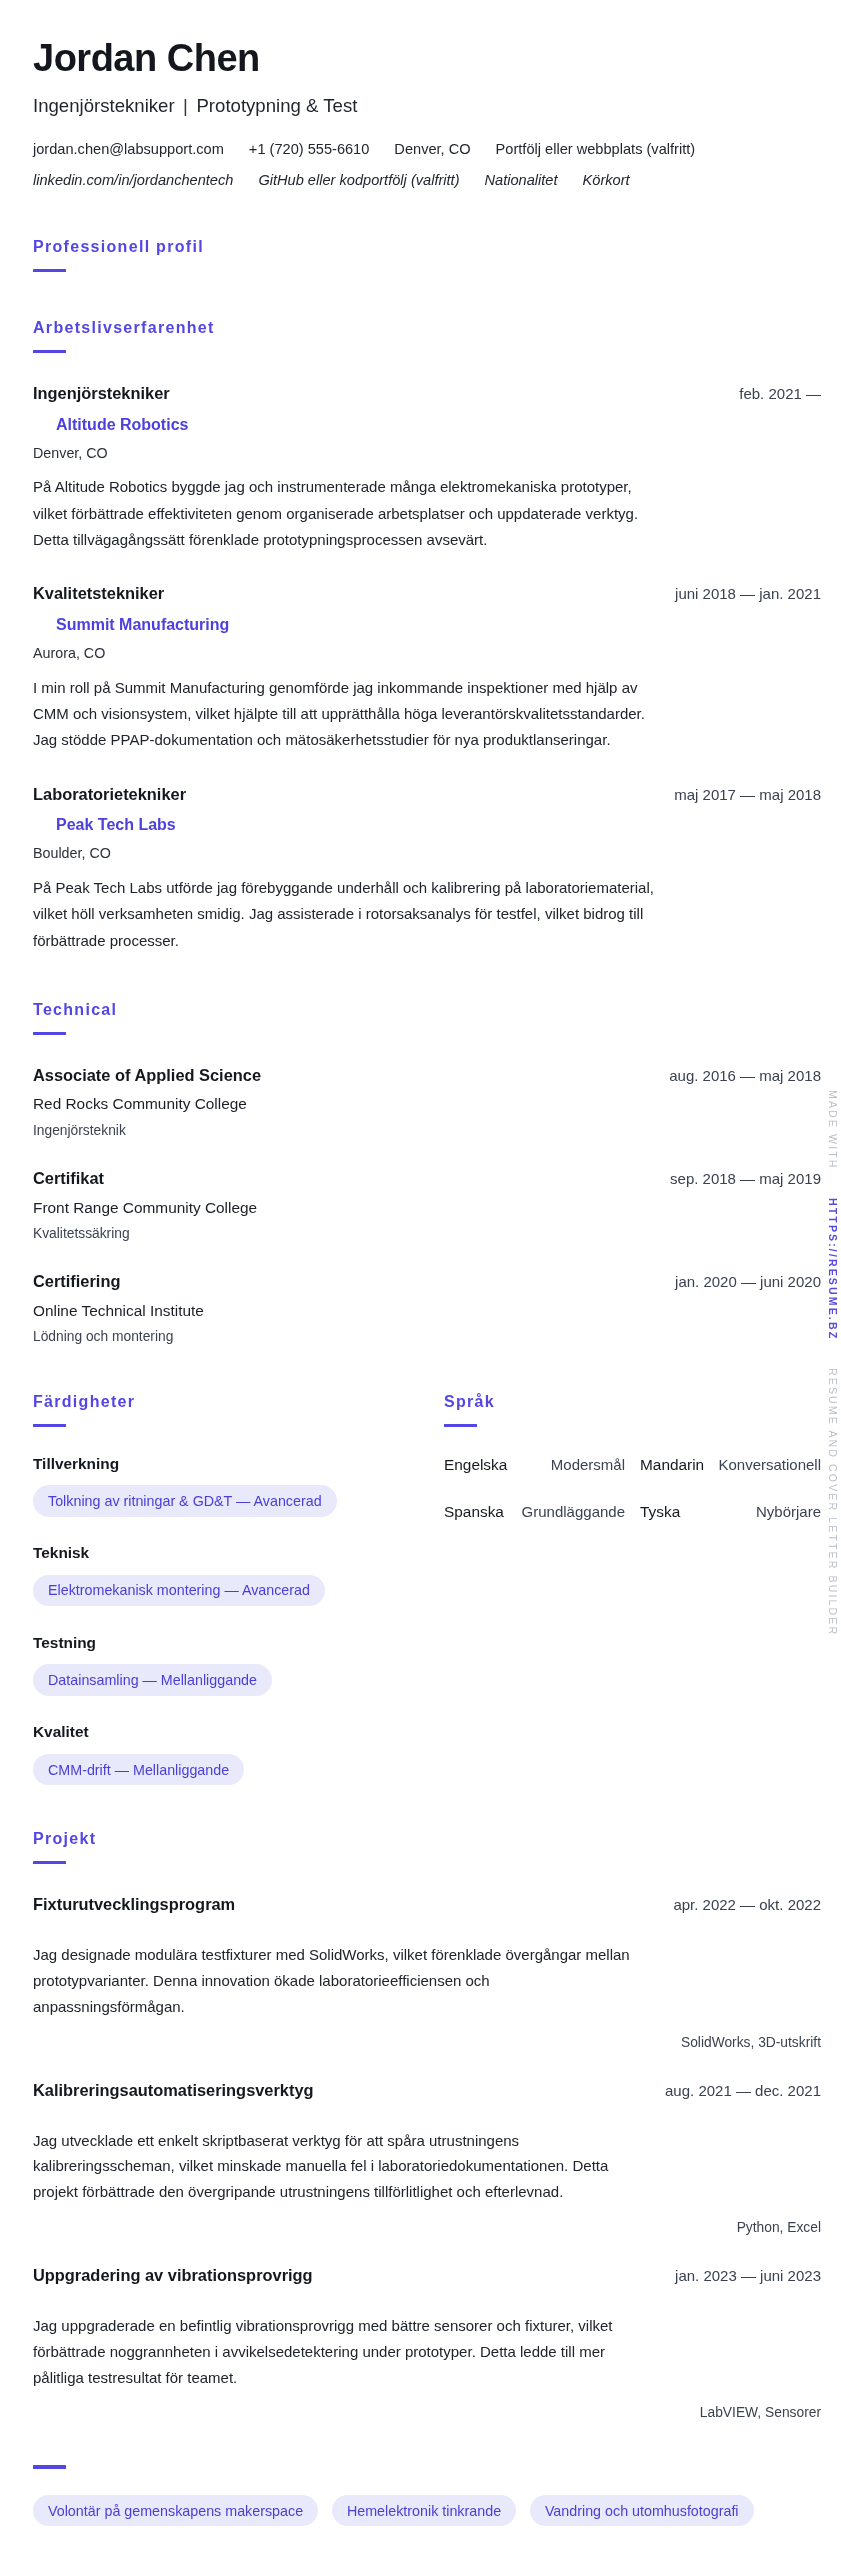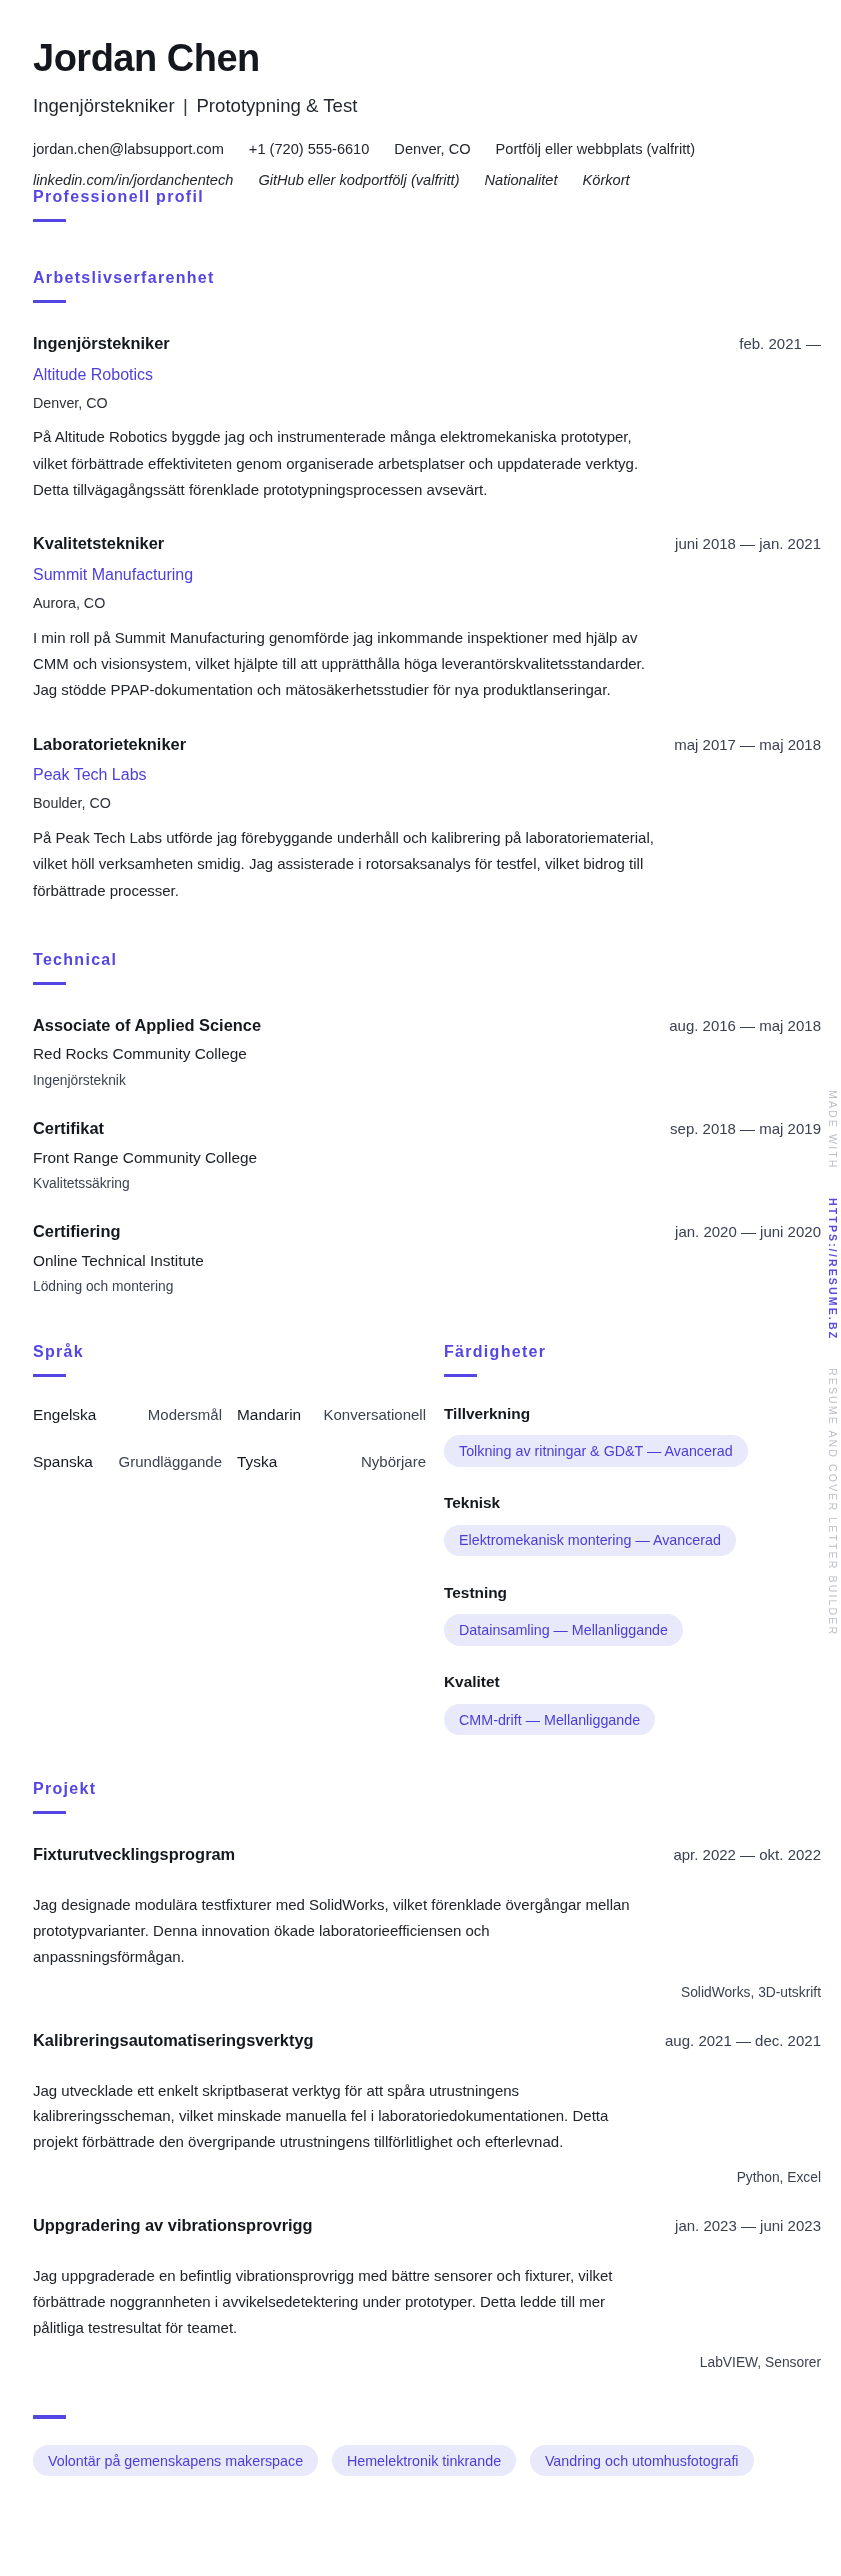--- a/index.html
+++ b/index.html
@@ -32,35 +32,35 @@
 
   
   .sec-head {
     font-size:16px;
     font-weight:700;
     letter-spacing:1.3px;
     color:#5346e4;
   }
   .sec-rule { width:33px; height:3.2px; background:#5346e4; margin-top:12.7px; border-radius:0.5px; }
 
-  .section-profile { }
+  .section-profile { margin-top:50px; }
   .profile-text {
     margin-top:29px;
     font-size:15px;
     line-height:1.76;
     color:#20242c;
     max-width:657px;
   }
 
   .section-block { margin-top:47px; }
   .entry { margin-top:31px; }
   .entry-head { display:flex; justify-content:space-between; align-items:baseline; }
   .entry-title { font-size:16.4px; font-weight:700; color:#14181f; }
   .entry-date { font-size:15px; color:#3a4150; white-space:nowrap; padding-left:16px; }
-  .company { margin-top:12.7px; font-size:16px; font-weight:400; color:#4e40dd; }
+  .company { margin-top:12.7px; font-size:16px; font-weight:700; color:#4e40dd;margin-left:23px; }
   .loc { margin-top:10.6px; font-size:14.3px; color:#2b303b; }
   .desc {
     margin-top:13.8px;
     font-size:15px;
     line-height:1.76;
     color:#20242c;
     max-width:628px;
   }
   .school { margin-top:10.6px; font-size:15.4px; color:#1b1f26; }
   .note { margin-top:9.5px; font-size:13.8px; color:#3c4350; }
@@ -214,20 +214,42 @@
       <div class="entry-head">
         <span class="entry-title">Certifiering</span>
         <span class="entry-date">jan. 2020 — juni 2020</span>
       </div>
       <div class="school">Online Technical Institute</div>
       <div class="note">Lödning och montering</div>
     </div>
   </div>
 
   <div class="two-col">
+    <div>
+      <div class="sec-head">Färdigheter</div>
+      <div class="sec-rule"></div>
+
+      <div class="cat">
+        <div class="cat-label">Tillverkning</div>
+        <span class="badge">Tolkning av ritningar &amp; GD&amp;T — Avancerad</span>
+      </div>
+      <div class="cat">
+        <div class="cat-label">Teknisk</div>
+        <span class="badge">Elektromekanisk montering — Avancerad</span>
+      </div>
+      <div class="cat">
+        <div class="cat-label">Testning</div>
+        <span class="badge">Datainsamling — Mellanliggande</span>
+      </div>
+      <div class="cat">
+        <div class="cat-label">Kvalitet</div>
+        <span class="badge">CMM-drift — Mellanliggande</span>
+      </div>
+    </div>
+
     <div>
       <div class="sec-head">Språk</div>
       <div class="sec-rule"></div>
 
       <div class="lang-grid">
         <div class="lang">
           <span class="lang-name">Engelska</span>
           <span class="lang-level">Modersmål</span>
         </div>
         <div class="lang">
@@ -237,42 +259,20 @@
         <div class="lang">
           <span class="lang-name">Spanska</span>
           <span class="lang-level">Grundläggande</span>
         </div>
         <div class="lang">
           <span class="lang-name">Tyska</span>
           <span class="lang-level">Nybörjare</span>
         </div>
       </div>
     </div>
-
-    <div>
-      <div class="sec-head">Färdigheter</div>
-      <div class="sec-rule"></div>
-
-      <div class="cat">
-        <div class="cat-label">Tillverkning</div>
-        <span class="badge">Tolkning av ritningar &amp; GD&amp;T — Avancerad</span>
-      </div>
-      <div class="cat">
-        <div class="cat-label">Teknisk</div>
-        <span class="badge">Elektromekanisk montering — Avancerad</span>
-      </div>
-      <div class="cat">
-        <div class="cat-label">Testning</div>
-        <span class="badge">Datainsamling — Mellanliggande</span>
-      </div>
-      <div class="cat">
-        <div class="cat-label">Kvalitet</div>
-        <span class="badge">CMM-drift — Mellanliggande</span>
-      </div>
-    </div>
   </div>
 
   <div class="section-projects">
     <div class="sec-head">Projekt</div>
     <div class="sec-rule"></div>
 
     <div class="entry proj">
       <div class="entry-head">
         <span class="entry-title">Fixturutvecklingsprogram</span>
         <span class="entry-date">apr. 2022 — okt. 2022</span>

